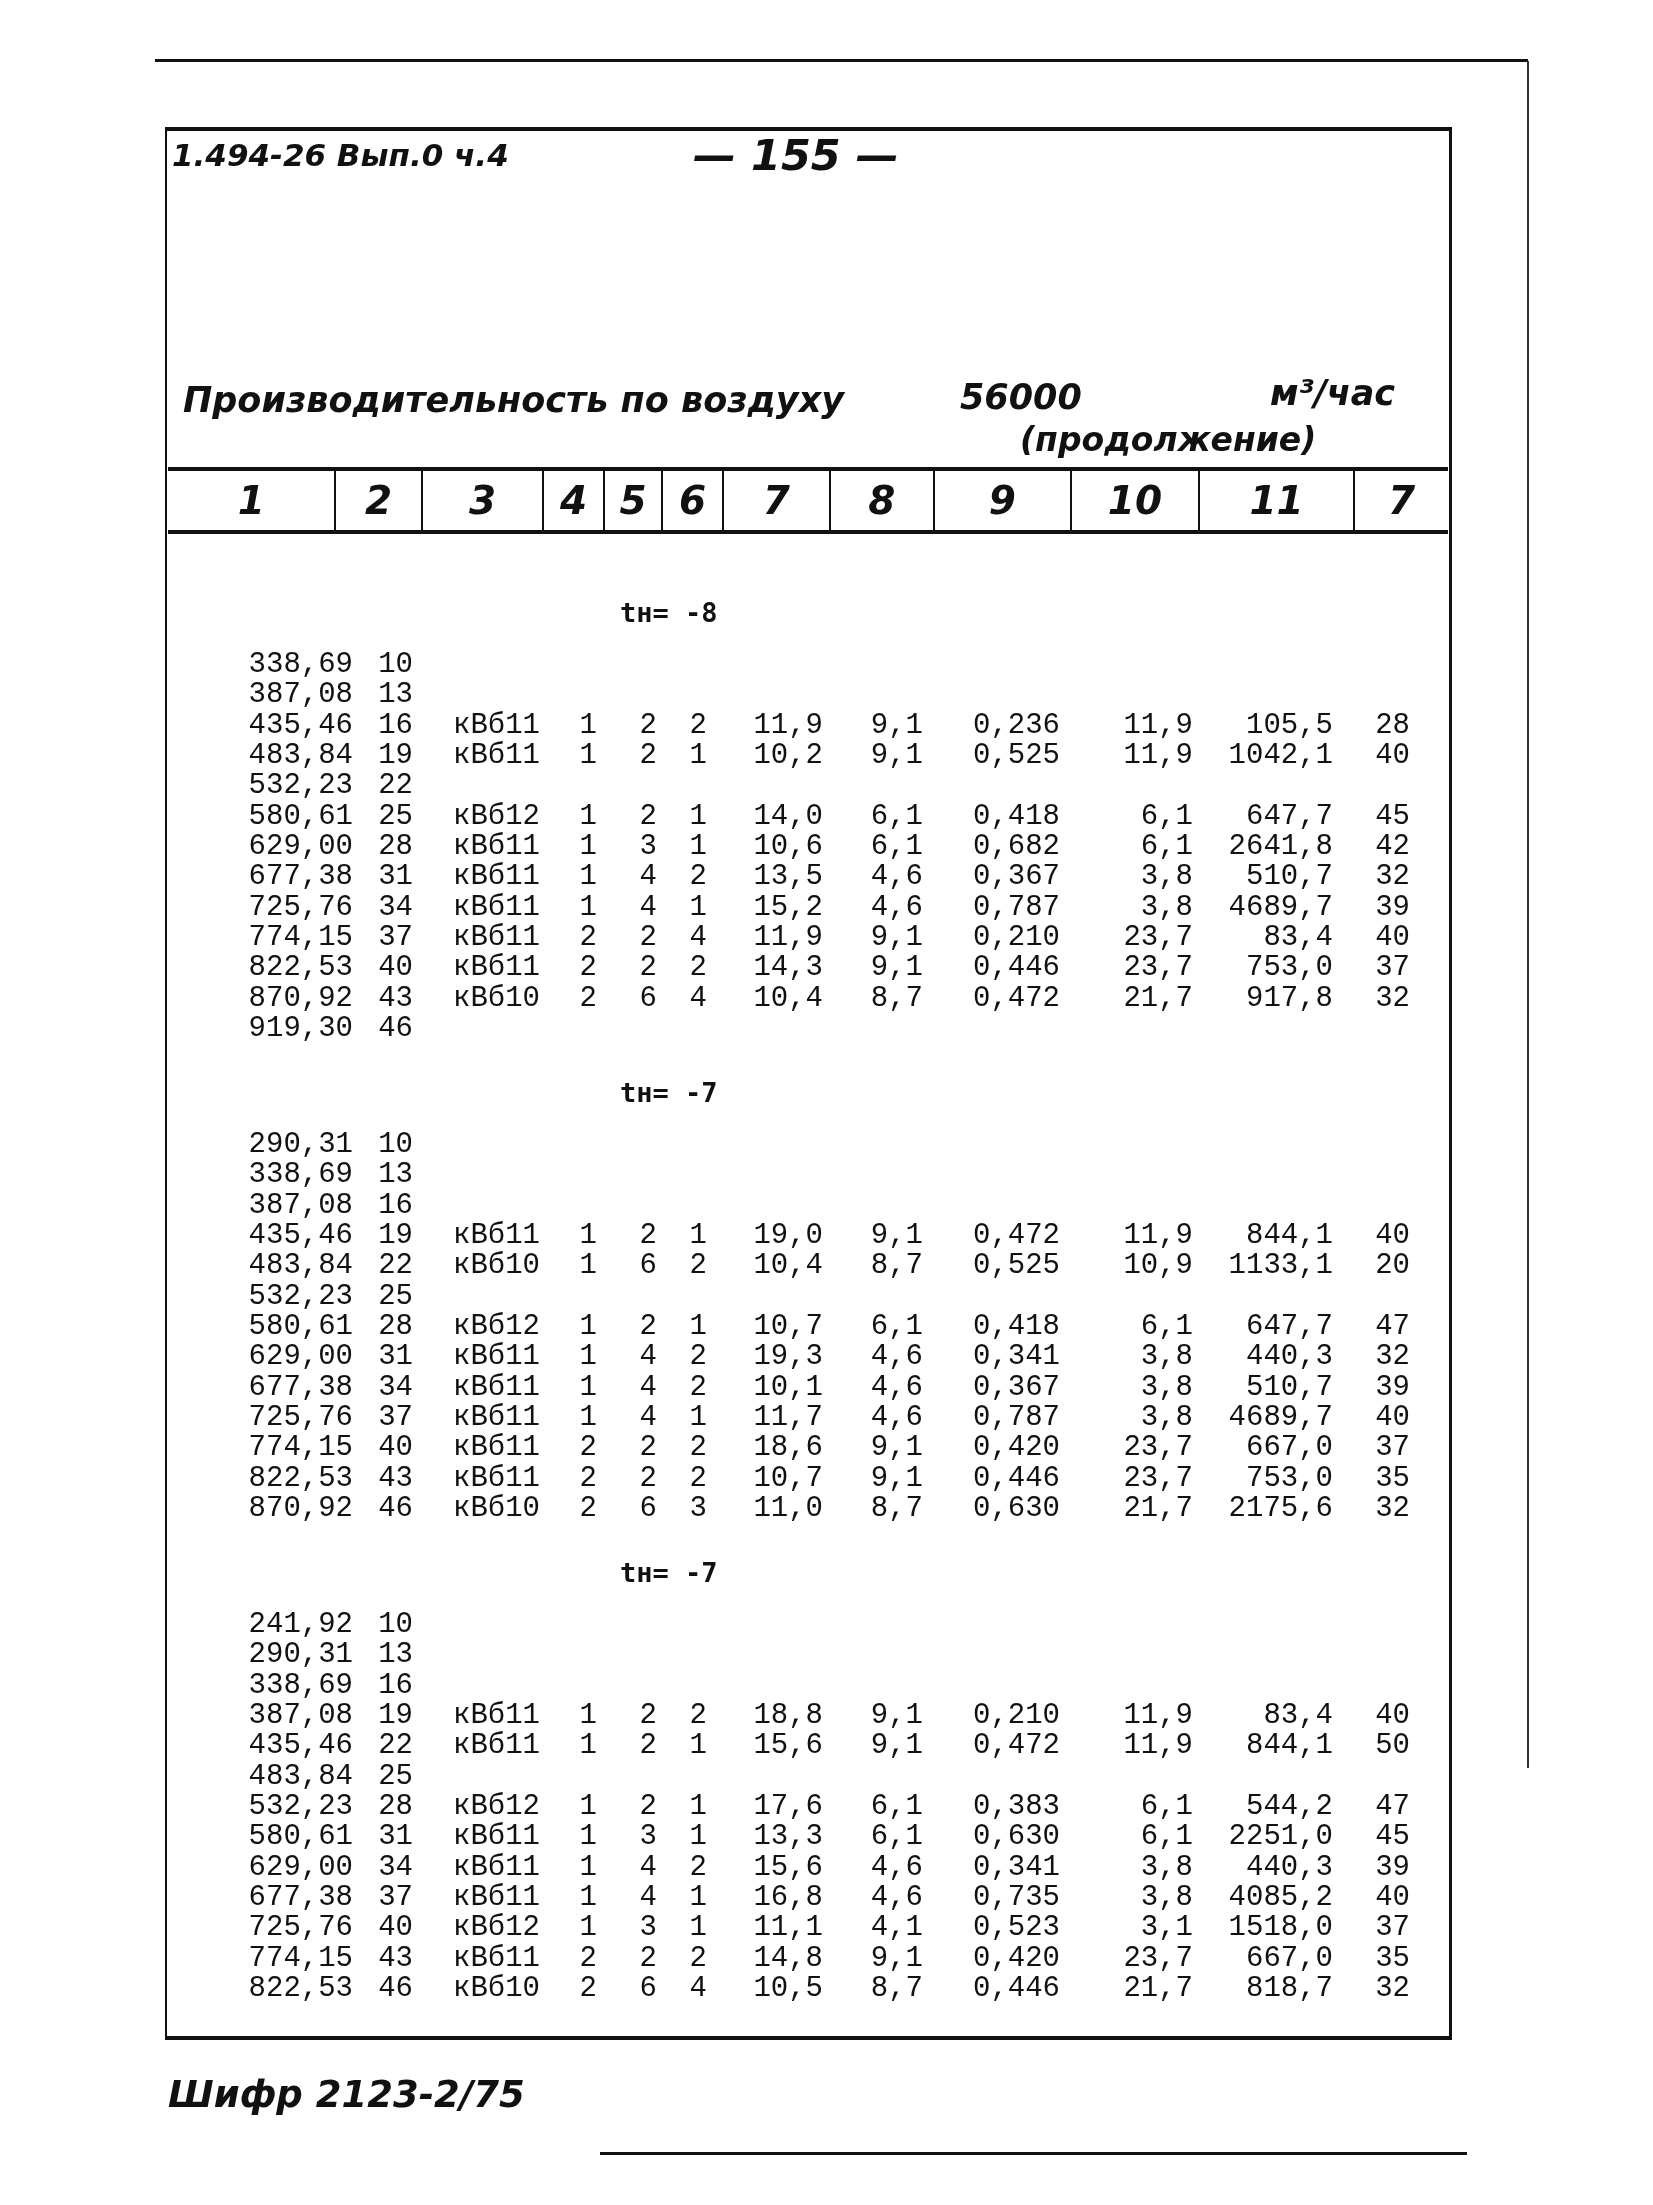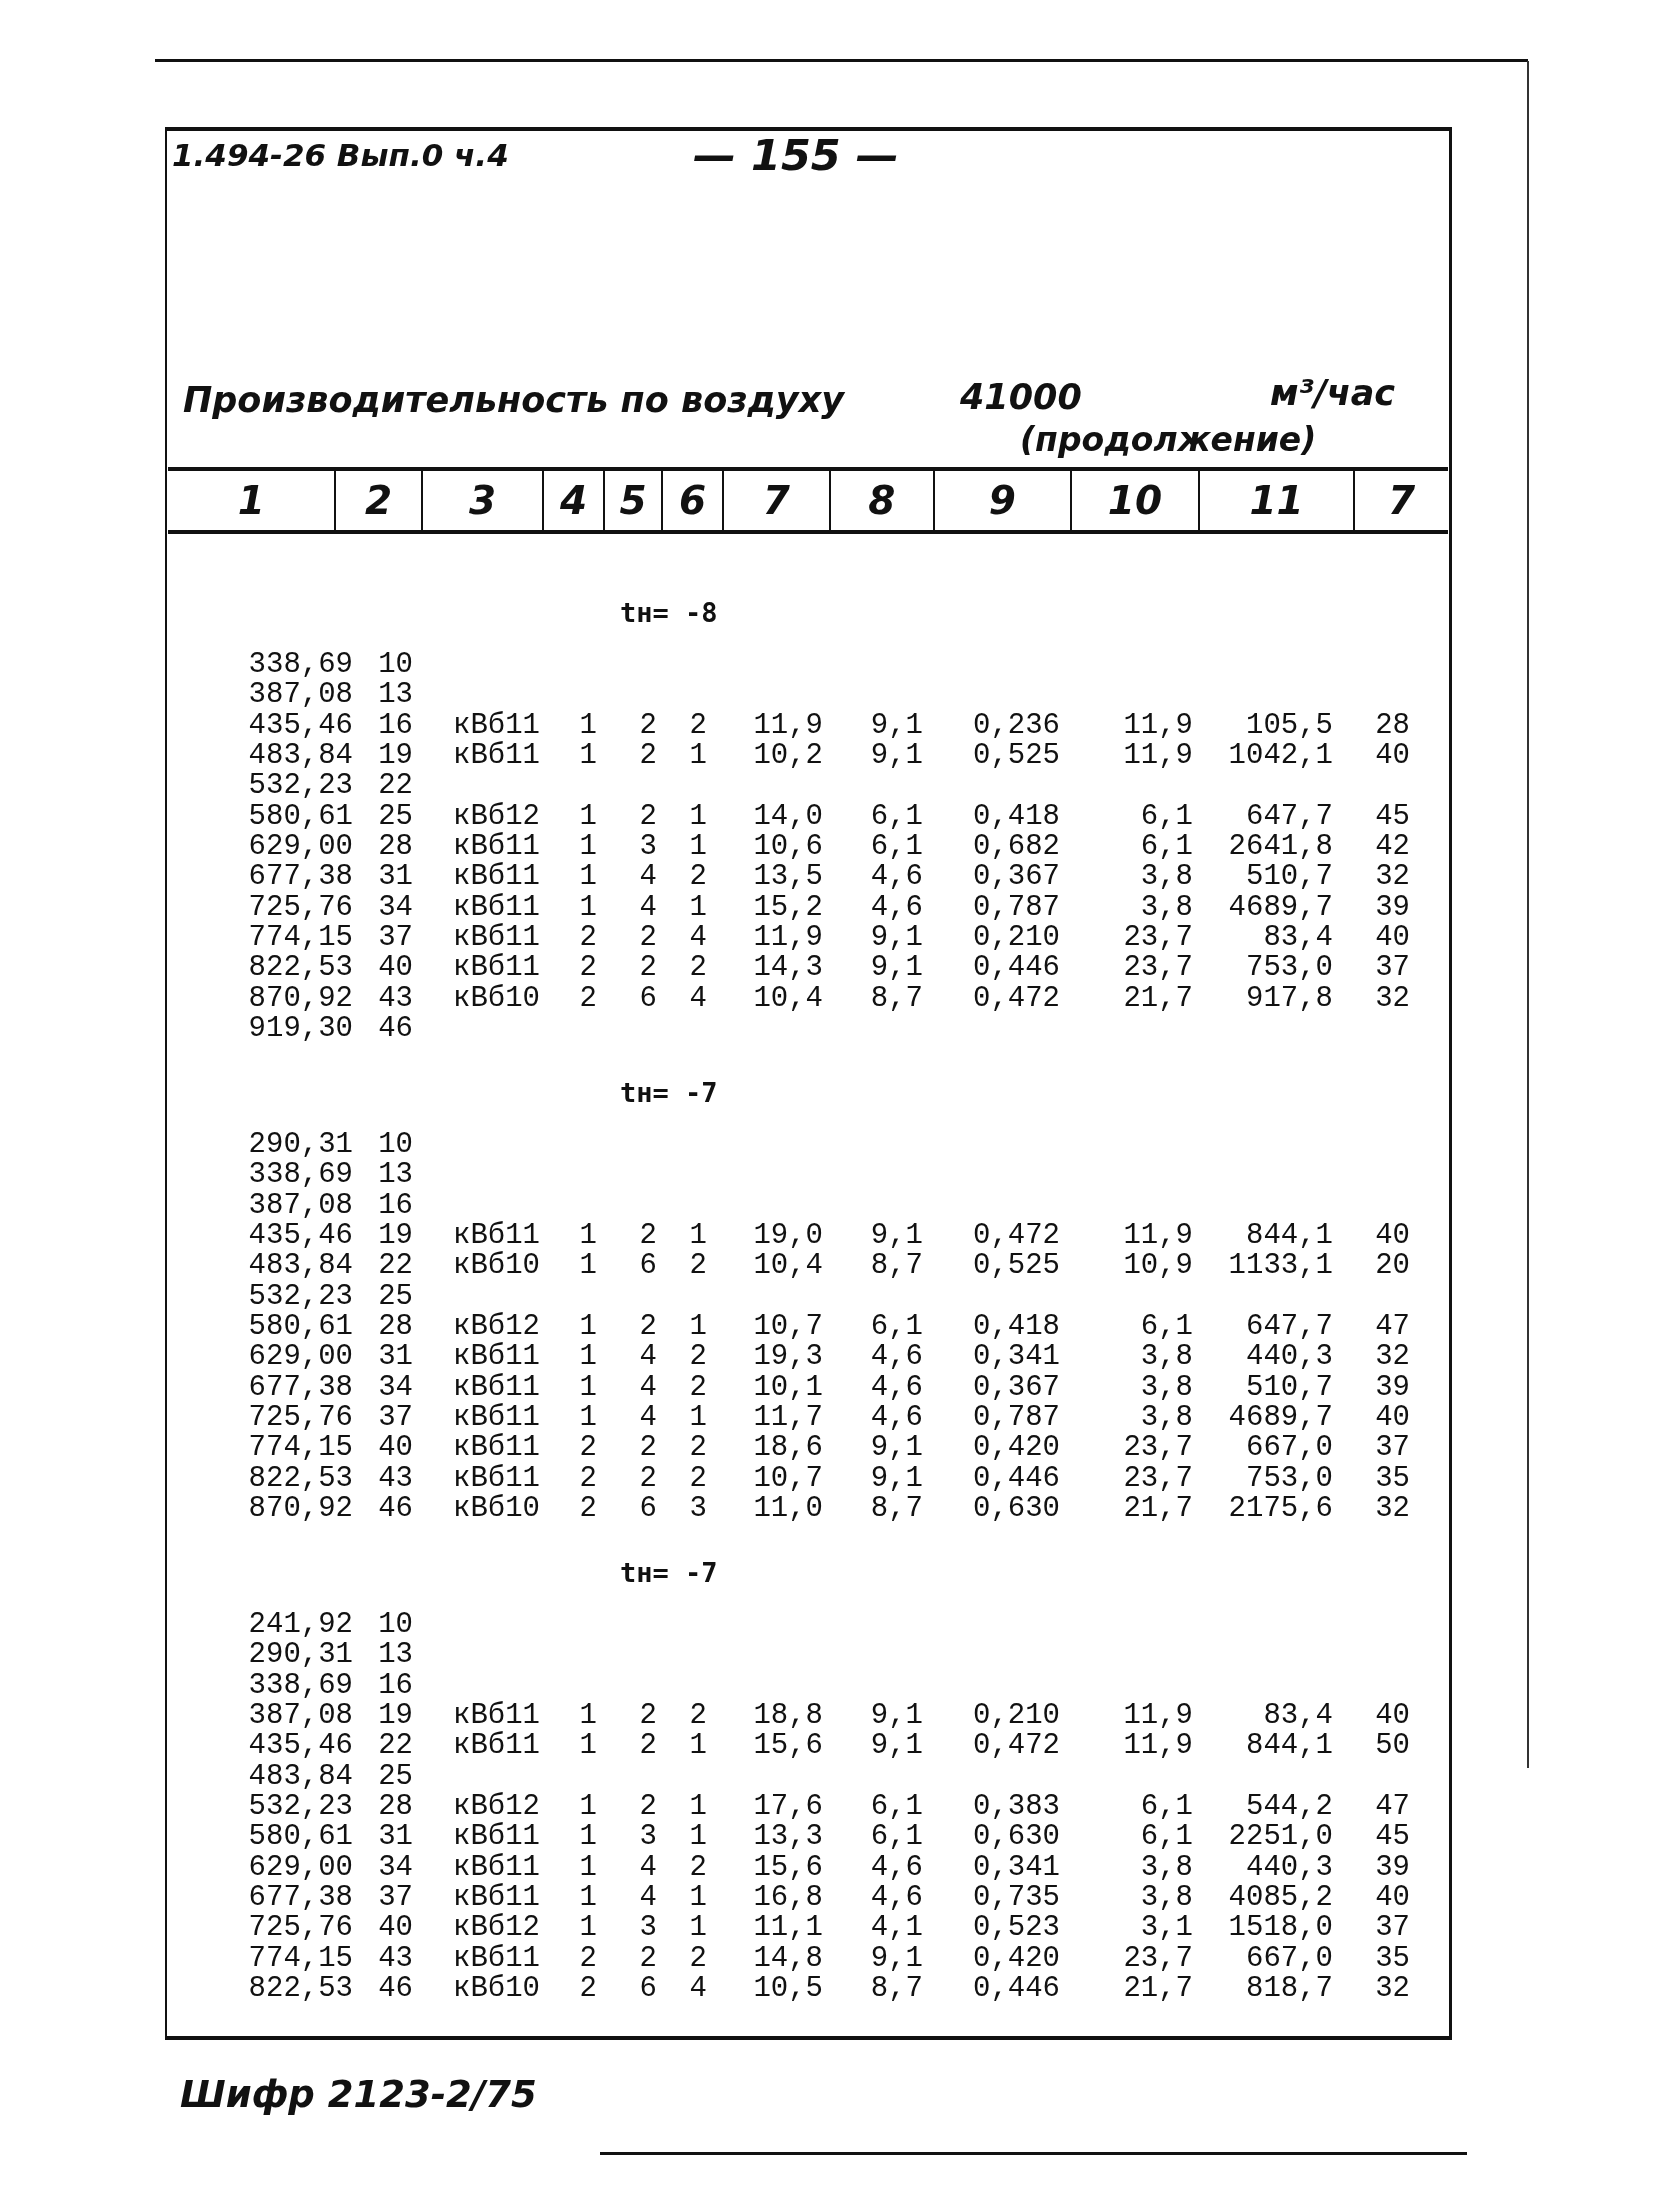--- a/index.html
+++ b/index.html
@@ -13,35 +13,35 @@
   .title { position: absolute; left: 183px; top: 380px; font-size: 35px; }
   .capacity { position: absolute; left: 960px; top: 377px; font-size: 35px; }
   .units { position: absolute; left: 1270px; top: 373px; font-size: 35px; }
   .continued { position: absolute; left: 1020px; top: 420px; font-size: 33px; }
   .hdr { position: absolute; left: 168px; top: 467px; width: 1280px; height: 67px; border-top: 4px solid #111; border-bottom: 4px solid #111; display: flex; box-sizing: border-box; }
   .hdr div { border-right: 2.7px solid #111; display: flex; align-items: center; justify-content: center; font-size: 39px; box-sizing: border-box; }
   .hdr div:last-child { border-right: none; }
   .section-label { position: absolute; font-size: 27px; font-weight: bold; font-family: "DejaVu Sans Mono", monospace; }
   .row { position: absolute; left: 0; height: 29px; font-size: 29px; line-height: 29px; font-family: "Liberation Mono", monospace; white-space: pre; }
   .c { position: absolute; top: 0; }
-  .footer-cipher { position: absolute; left: 180px; top: 2073px; font-size: 37px; }
+  .footer-cipher { position: absolute; left: 168px; top: 2073px; font-size: 37px; }
   .bottom-line { position: absolute; left: 600px; top: 2152px; width: 867px; height: 2.7px; background: #111; }
 </style>
 </head>
 <body>
 
 <div class="top-line"></div>
 <div class="outer-right"></div>
 <div class="frame"></div>
 
 <div class="hand doc-code">1.494-26  Вып.0 ч.4</div>
 <div class="hand page-num">— 155 —</div>
 
 <div class="hand title">Производительность по воздуху</div>
-<div class="hand capacity">41000</div>
+<div class="hand capacity">56000</div>
 <div class="hand units">м³/час</div>
 <div class="hand continued">(продолжение)</div>
 
 <div class="hdr hand">
   <div style="width:170px">1</div>
   <div style="width:87px">2</div>
   <div style="width:123px">3</div>
   <div style="width:61px">4</div>
   <div style="width:59px">5</div>
   <div style="width:61px">6</div>

